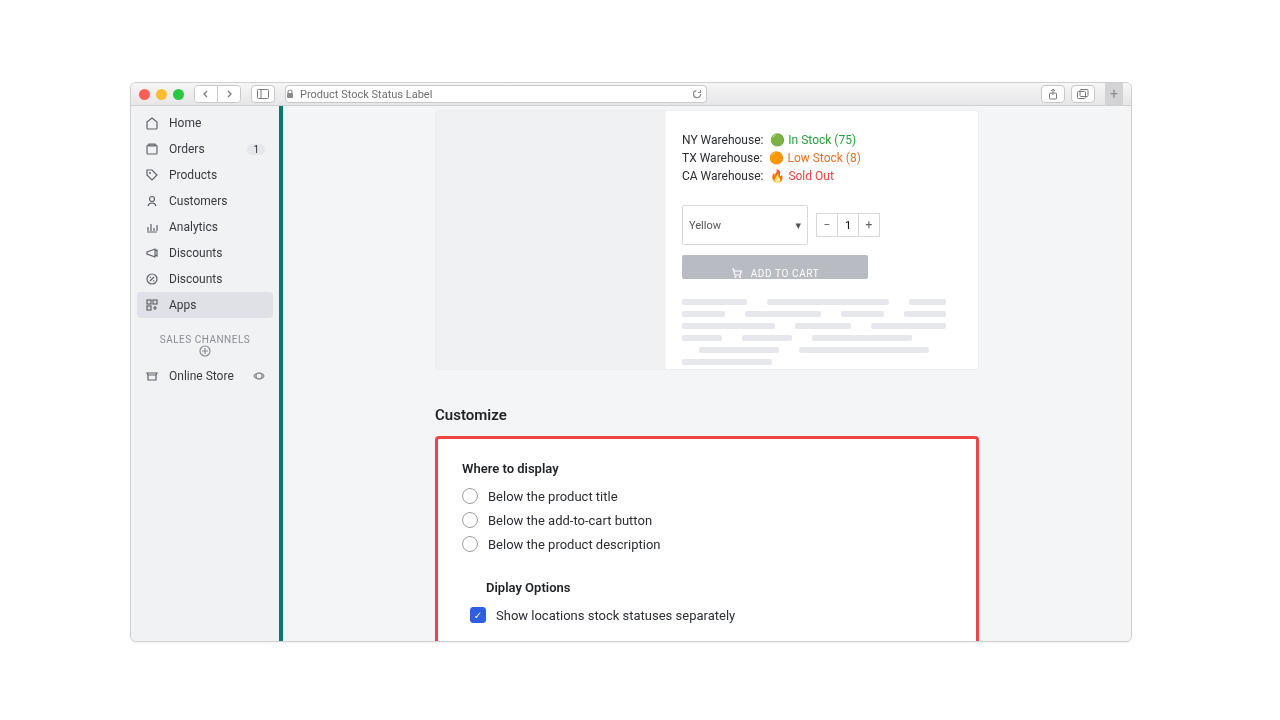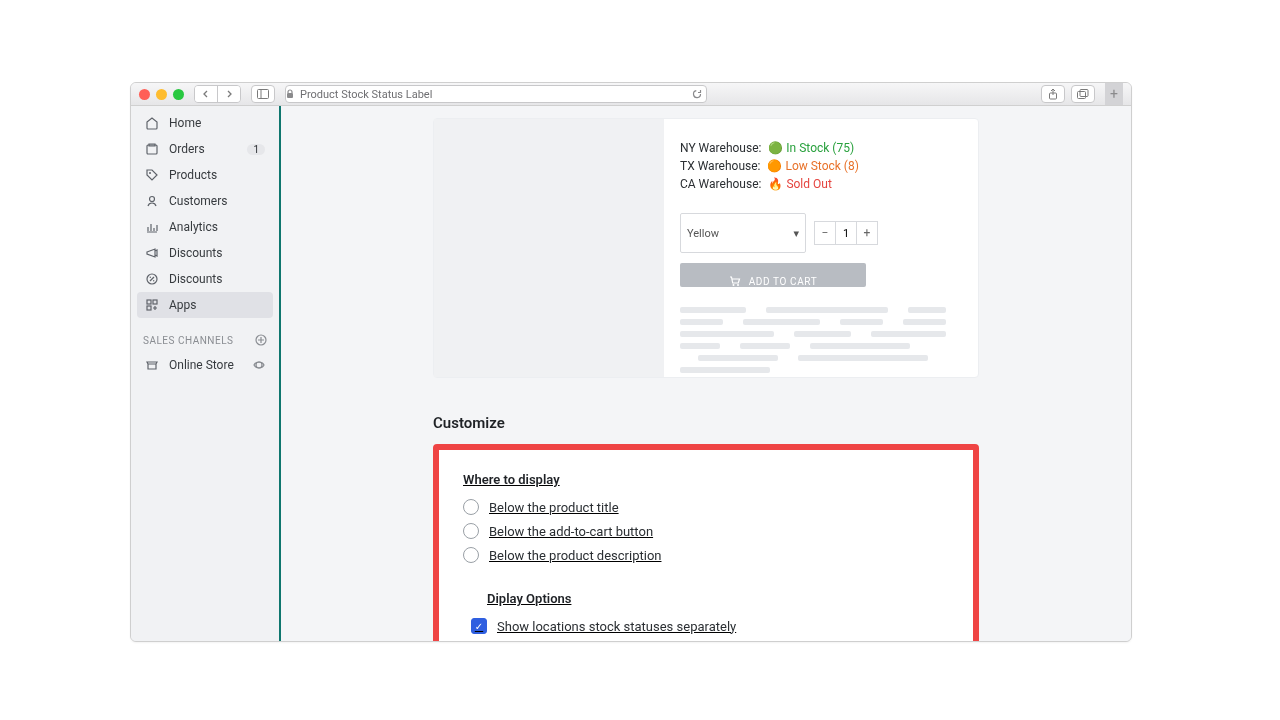--- a/index.html
+++ b/index.html
@@ -30,54 +30,53 @@
     flex:0 0 420px;height:16px;border:1px solid #c8c8ca;border-radius:4px;
     background:#fff;display:flex;align-items:center;justify-content:center;gap:6px;
     color:#6f6f72;font-size:11px;
   }
   .tb-right{margin-left:auto;display:flex;gap:6px;align-items:center;}
   .tab-plus{width:18px;height:22px;display:flex;align-items:center;justify-content:center;color:#8a8a8c;background:#d3d3d6;font-size:14px;margin-left:4px;}
 
   
   .app{display:flex;height:calc(100% - 22px);}
 
-  .sidebar{width:148px;background:#f1f2f4;border-right:2px solid #0f766e;font-size:12px;color:#2b2f33;}
+  .sidebar{width:148px;background:#f1f2f4;border-right:4px solid #0f766e;font-size:12px;color:#2b2f33;}
   .sb-list{padding:4px 6px;}
   .sb-item{display:flex;align-items:center;gap:10px;padding:4px 8px;height:18px;border-radius:4px;}
   .sb-item.active{background:#e0e1e6;}
   .sb-icon{width:14px;height:14px;display:flex;align-items:center;justify-content:center;color:#5f636a;}
   .sb-item .label{flex:1;color:#373b3f;}
   .sb-badge{background:#e6e7ea;border-radius:8px;padding:0 6px;font-size:10px;color:#2b2f33;}
-  .sb-header{padding:12px 12px 2px;font-size:10px;letter-spacing:.05em;color:#8a8d92;display:flex;align-items:center;justify-content:space-between;}
+  .sb-header{padding:12px 12px 2px;font-size:10px;letter-spacing:.05em;color:#8a8d92;display:flex;align-items:center;justify-content:space-between;flex-direction:column;}
 
   .main{flex:1;background:#f4f5f7;overflow:hidden;position:relative;}
-  .content{position:absolute;left:0;right:0;top:12px;padding:0 20px;}
+  .content{position:absolute;left:0;right:0;top:4px;padding:0 20px;}
 
   .preview-card{
     margin:0 132px 0 132px;background:#fff;border:1px solid #eceef1;border-radius:4px;
     padding:0;height:258px;position:relative;
   }
   .preview-left{position:absolute;left:0;top:0;width:230px;height:100%;background:#f0f1f3;}
   .preview-right{position:absolute;left:246px;right:32px;top:20px;}
   .stock-line{font-size:12px;color:#2b2f33;line-height:18px;}
   .stock-green{color:#2aa13e;}
   .stock-orange{color:#e8722a;}
   .stock-red{color:#e5443f;}
   .variant-row{margin-top:20px;display:flex;gap:8px;align-items:center;}
   .variant-select{width:112px;height:22px;border:1px solid #d7d9dd;border-radius:2px;background:#fff;font-size:11px;color:#555;padding:8px 6px;display:flex;align-items:center;justify-content:space-between;}
   .qty-btn{width:20px;height:22px;border:1px solid #d7d9dd;background:#fff;display:flex;align-items:center;justify-content:center;font-size:12px;color:#666;}
   .qty-val{width:20px;height:22px;border-top:1px solid #d7d9dd;border-bottom:1px solid #d7d9dd;display:flex;align-items:center;justify-content:center;font-size:11px;}
   .addcart{margin-top:10px;width:186px;height:24px;border-radius:2px;background:#b8bcc2;display:flex;align-items:flex-end;justify-content:center;gap:8px;color:#fff;font-size:10px;letter-spacing:.06em;}
   .skel{height:6px;background:#e6e8eb;border-radius:2px;margin-bottom:6px;}
 
   .section-title{margin:36px 0 12px 132px;font-size:15px;font-weight:600;color:#1f2226;}
   .options-card{
-    margin:0 132px;background:#fff;border:6px solid #ef4444;border-radius:4px;
+    margin:0 132px;background:#fff;border:3px solid #ef4444;border-radius:4px;
     padding:22px 24px 40px;
-    text-decoration:underline;
   }
   .opt-heading{font-size:13px;font-weight:600;color:#1f2226;margin-bottom:12px;}
   .radio-row{display:flex;align-items:center;gap:10px;margin:8px 0;font-size:13px;color:#2b2f33;}
   .radio{width:14px;height:14px;border:1px solid #9aa0a6;border-radius:50%;display:flex;align-items:center;justify-content:center;}
   .radio.sel{border-color:#2f5fe0;}
   .radio.sel::after{content:"";width:8px;height:8px;background:#2f5fe0;border-radius:50%;}
   .check{width:14px;height:14px;border:1px solid #2f5fe0;border-radius:3px;background:#2f5fe0;color:#fff;display:flex;align-items:center;justify-content:center;font-size:10px;}
   .check-row{display:flex;align-items:center;gap:10px;margin:8px 0;font-size:13px;color:#2b2f33;}
 
   svg{display:block;}

